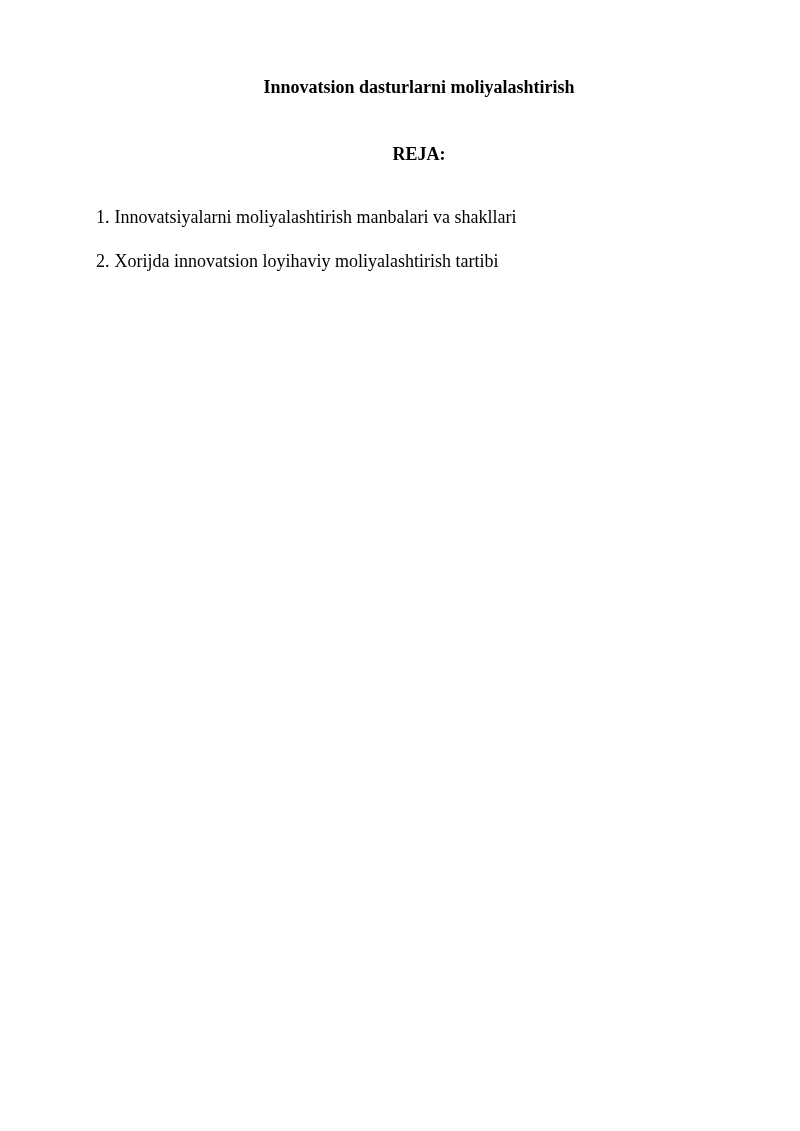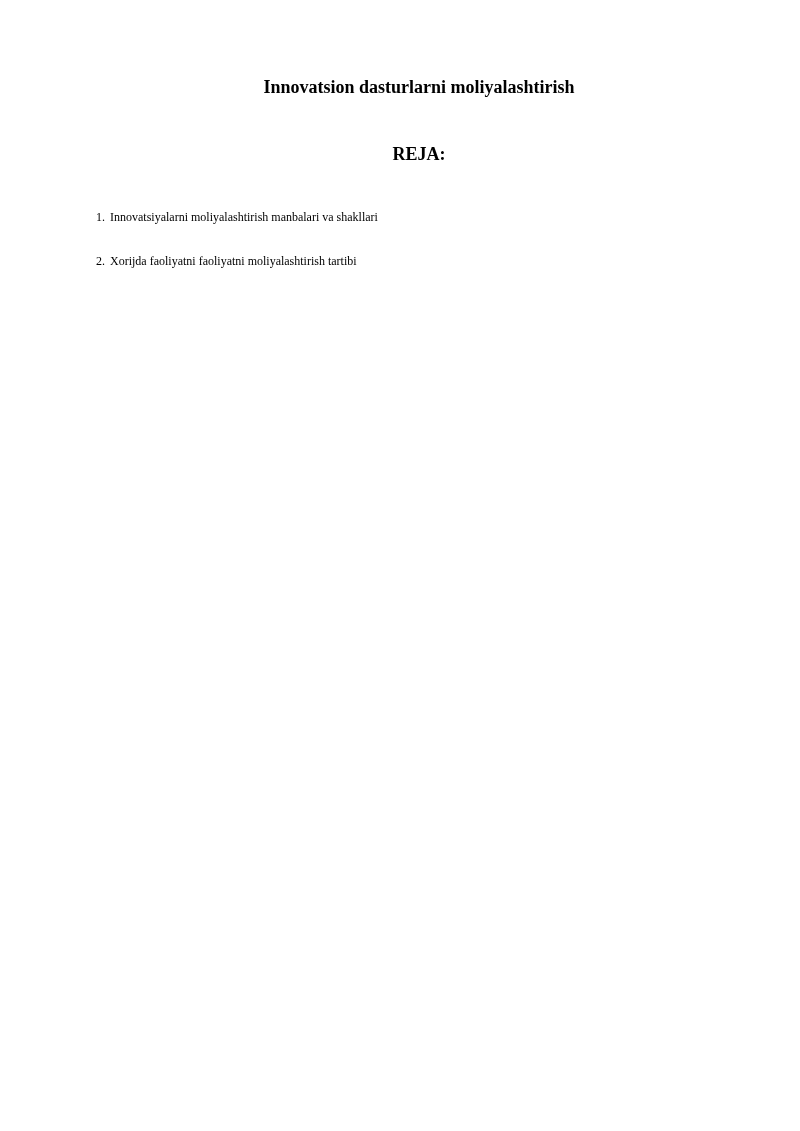--- a/index.html
+++ b/index.html
@@ -47,37 +47,37 @@
     }
     .plan-list {
       position: absolute;
       top: 206px;
       left: 96px;
       margin: 0;
       padding: 0;
       list-style: none;
     }
     .plan-item {
-      font-size: 12px;
+      font-size: 18px;
       line-height: 22px;
       height: 22px;
       margin-bottom: 22px;
       white-space: nowrap;
     }
     .plan-item .num {
       margin-right: 5px;
     }
   </style>
 </head>
 <body>
 
 <div class="page">
   <h1 class="title">Innovatsion dasturlarni moliyalashtirish</h1>
   <h2 class="subtitle">REJA:</h2>
   <ul class="plan-list">
     <li class="plan-item">
       <span class="num">1.</span><span>Innovatsiyalarni moliyalashtirish manbalari va shakllari</span>
     </li>
     <li class="plan-item">
-      <span class="num">2.</span><span>Xorijda faoliyatni faoliyatni moliyalashtirish tartibi</span>
+      <span class="num">2.</span><span>Xorijda innovatsion loyihaviy moliyalashtirish tartibi</span>
     </li>
   </ul>
 </div>
 
 </body></html>

